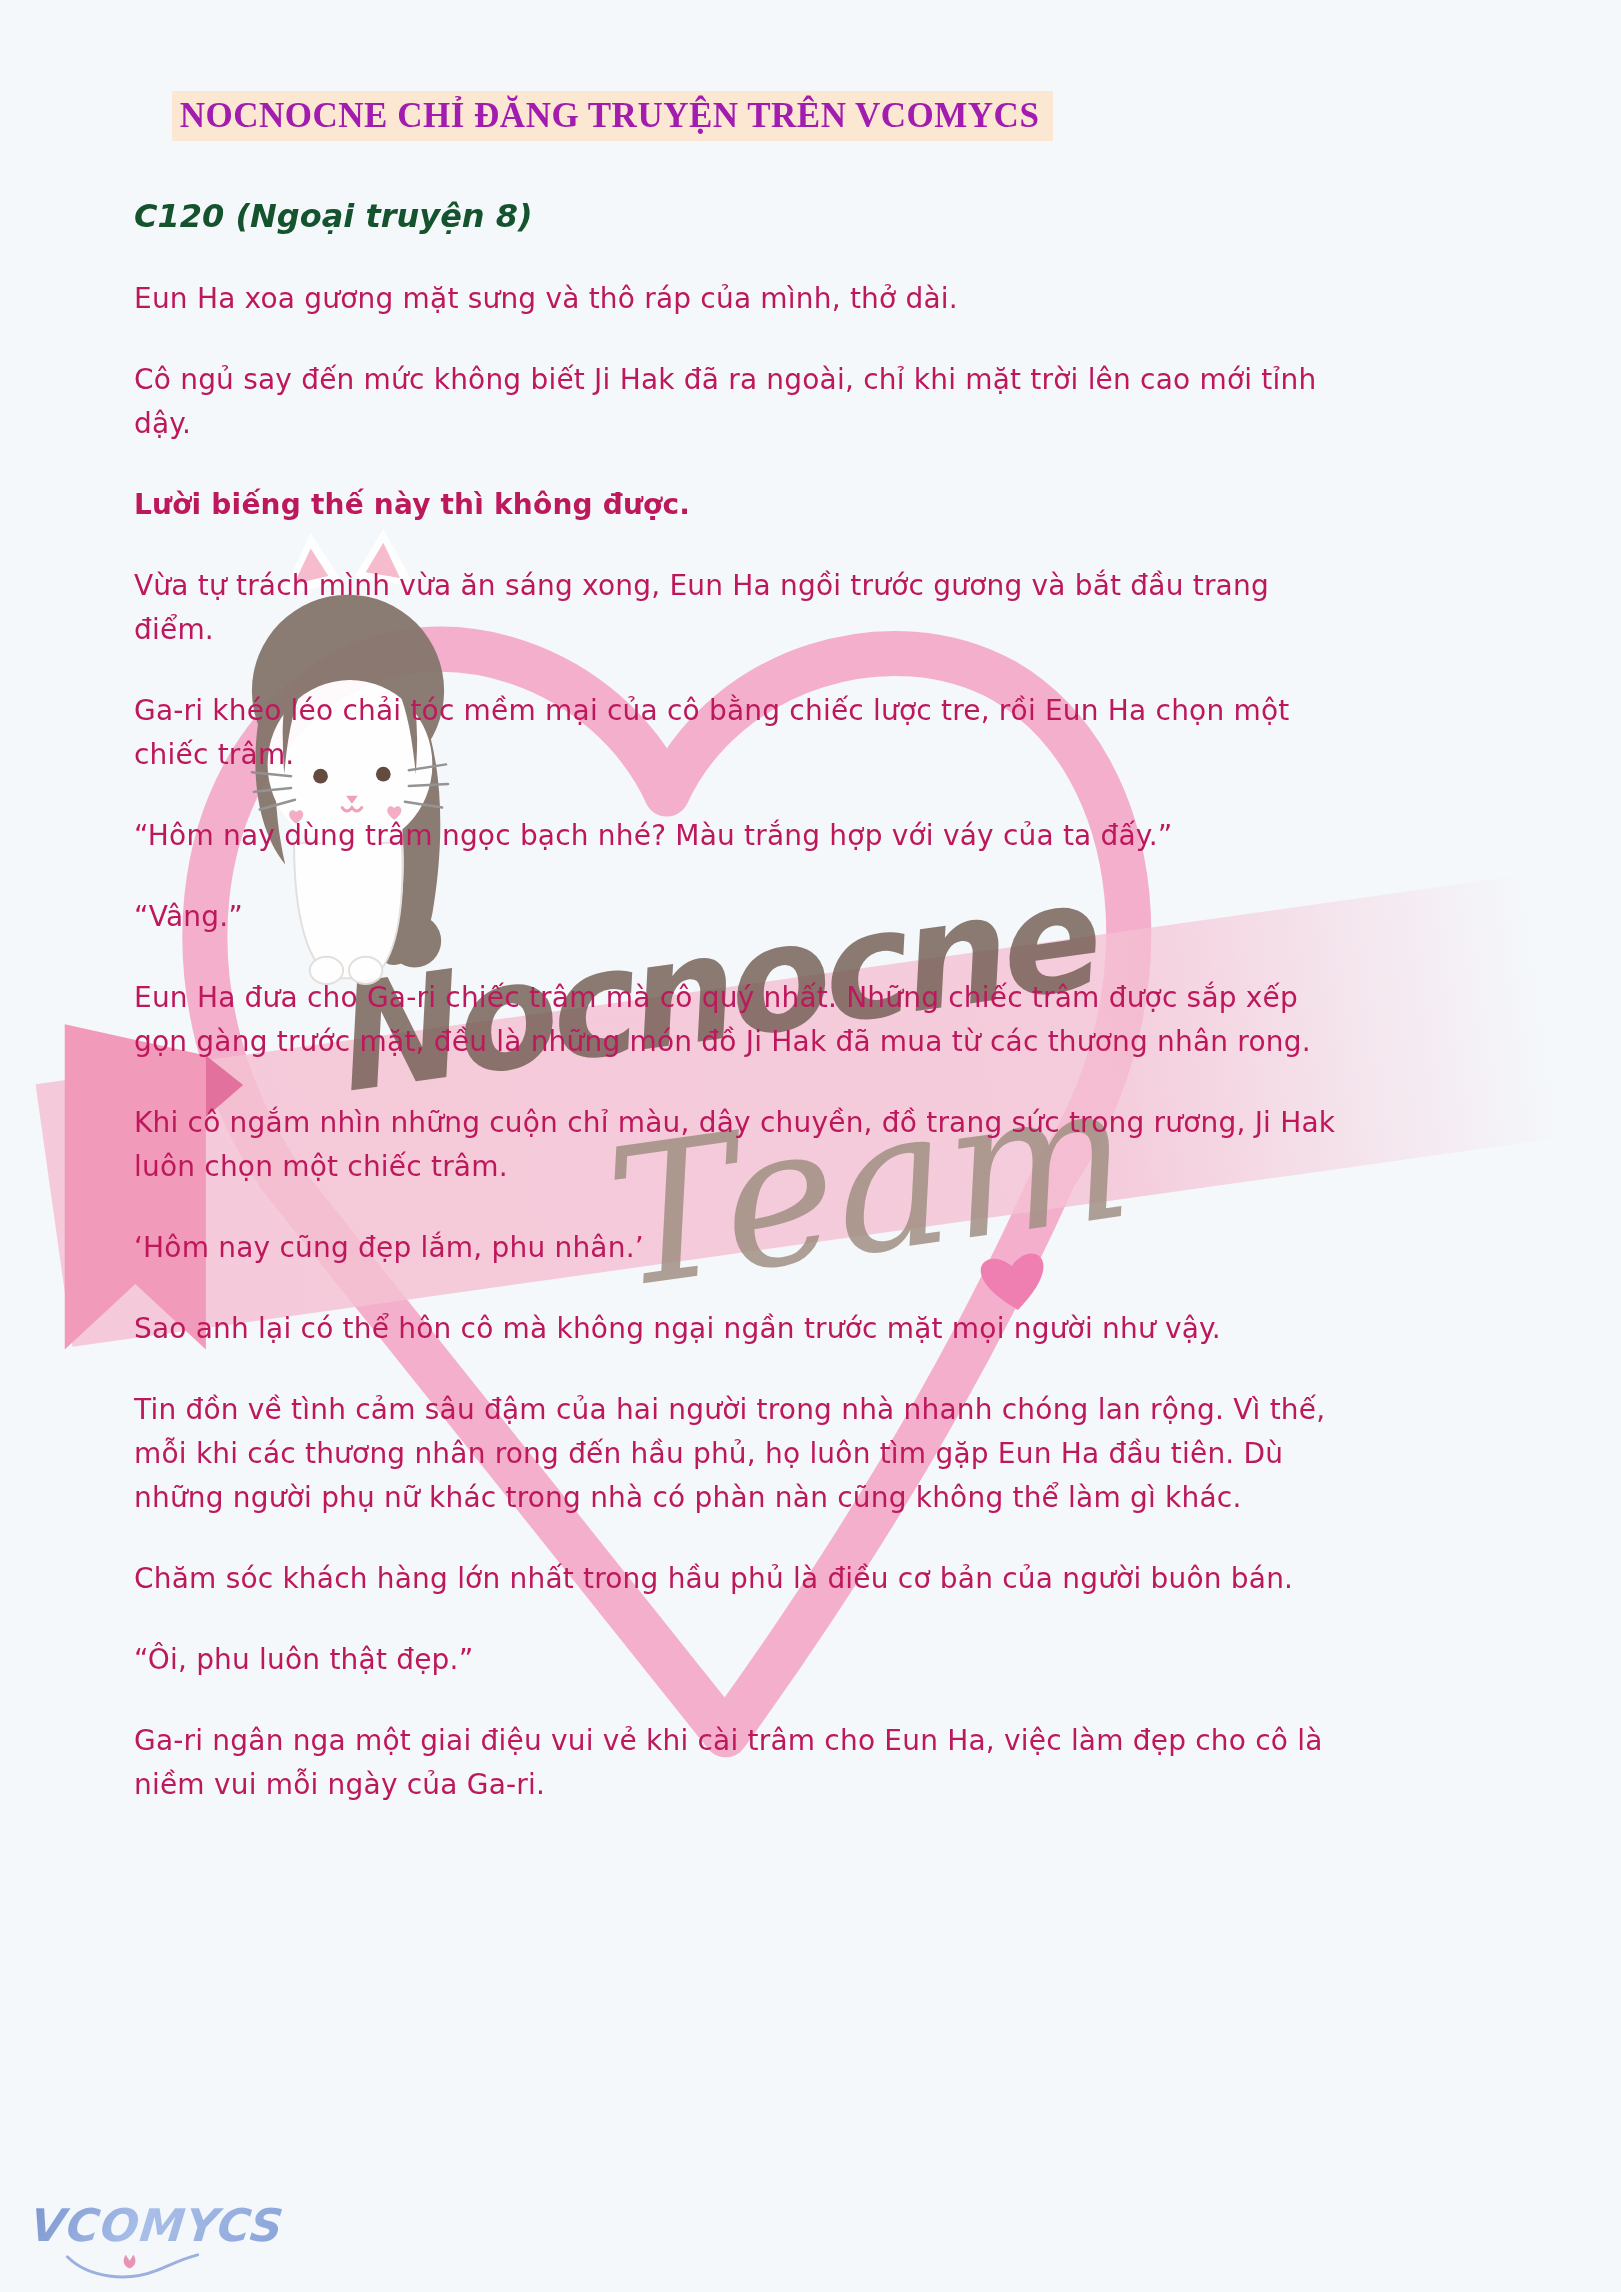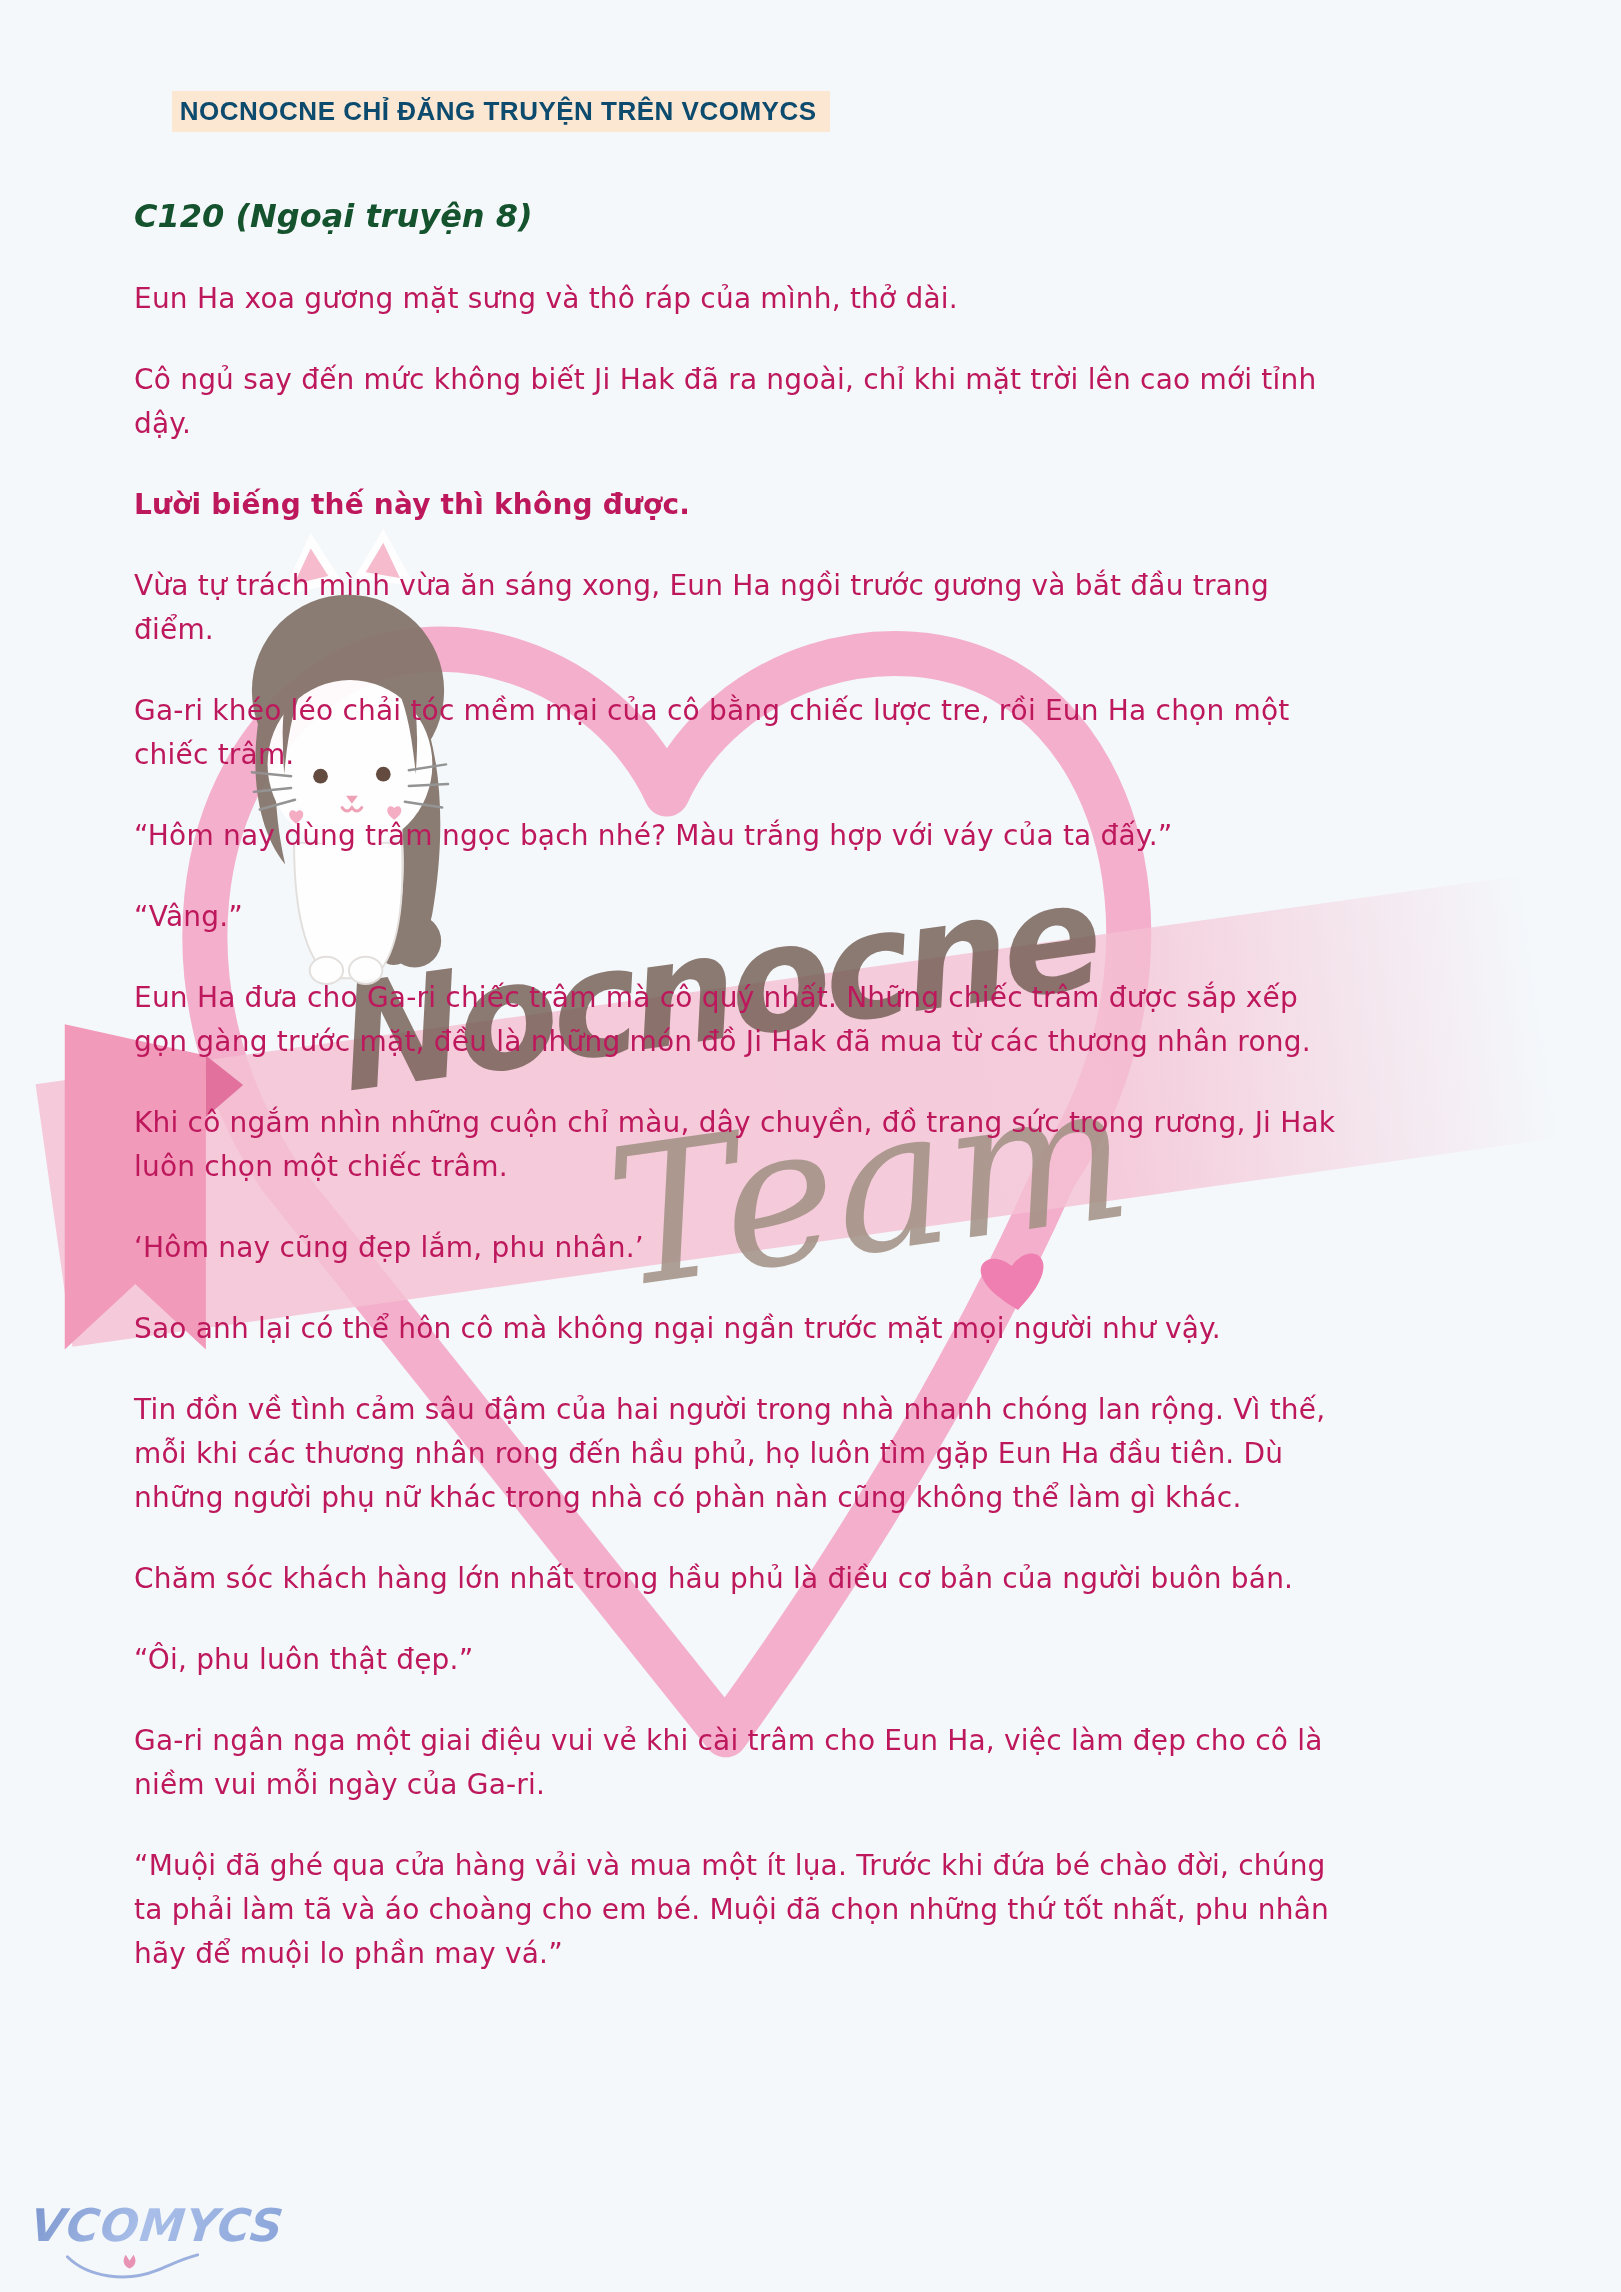--- a/index.html
+++ b/index.html
@@ -35,23 +35,23 @@
     transform:rotate(-8deg);transform-origin:left top;
     white-space:nowrap;
   }
   #heart-accent{left:980px;top:1253px;z-index:2;}
   #cat-mascot{left:240px;top:529px;z-index:2;opacity:.95;}
   
   .textlayer{position:absolute;z-index:5;}
   #header-notice{
     left:172px;top:91px;
     background:#fbe7d2;
-    color:#0c4a6e;
-    font-family:Liberation Sans, sans-serif;
-    font-weight:bold;font-size:26px;line-height:1;
+    color:#a21caf;
+    font-family:Liberation Serif, serif;
+    font-weight:bold;font-size:35px;line-height:1;
     padding:6.9px 13.7px 7.8px 7.8px;
     letter-spacing:0.5px;
     white-space:nowrap;
   }
   #column{left:134px;top:194px;width:1215px;}
   #chapter-title{
     color:#14532d;font-size:32px;font-weight:bold;font-style:italic;
     line-height:44px;margin:0 0 39px 0;
   }
   .p{
@@ -148,21 +148,20 @@
   <p class="p">“Hôm nay dùng trâm ngọc bạch nhé? Màu trắng hợp với váy của ta đấy.”</p>
   <p class="p">“Vâng.”</p>
   <p class="p">Eun Ha đưa cho Ga-ri chiếc trâm mà cô quý nhất. Những chiếc trâm được sắp xếp gọn gàng trước mặt, đều là những món đồ Ji Hak đã mua từ các thương nhân rong.</p>
   <p class="p">Khi cô ngắm nhìn những cuộn chỉ màu, dây chuyền, đồ trang sức trong rương, Ji Hak luôn chọn một chiếc trâm.</p>
   <p class="p">‘Hôm nay cũng đẹp lắm, phu nhân.’</p>
   <p class="p">Sao anh lại có thể hôn cô mà không ngại ngần trước mặt mọi người như vậy.</p>
   <p class="p">Tin đồn về tình cảm sâu đậm của hai người trong nhà nhanh chóng lan rộng. Vì thế, mỗi khi các thương nhân rong đến hầu phủ, họ luôn tìm gặp Eun Ha đầu tiên. Dù những người phụ nữ khác trong nhà có phàn nàn cũng không thể làm gì khác.</p>
   <p class="p">Chăm sóc khách hàng lớn nhất trong hầu phủ là điều cơ bản của người buôn bán.</p>
   <p class="p">“Ôi, phu luôn thật đẹp.”</p>
   <p class="p">Ga-ri ngân nga một giai điệu vui vẻ khi cài trâm cho Eun Ha, việc làm đẹp cho cô là niềm vui mỗi ngày của Ga-ri.</p>
-  <p class="p">“Muội đã ghé qua cửa hàng vải và mua một ít lụa. Trước khi đứa bé chào đời, chúng ta phải làm tã và áo choàng cho em bé. Muội đã chọn những thứ tốt nhất, phu nhân hãy để muội lo phần may vá.”</p>
 </div>
 
 <div id="vcomycs-logo">VCOMYCS</div>
 <svg id="logo-flourish" width="147" height="35" viewBox="0 0 150 36">
   <path d="M8,8 C30,30 70,34 100,22 C115,16 126,10 142,6" fill="none" stroke="#9bb0de" stroke-width="3" stroke-linecap="round"></path>
   <path d="M68,6 C64,12 66,18 72,20 C78,18 80,12 76,6 L72,12 Z" fill="#e893b4"></path>
 </svg>
 
 
 </body></html>

